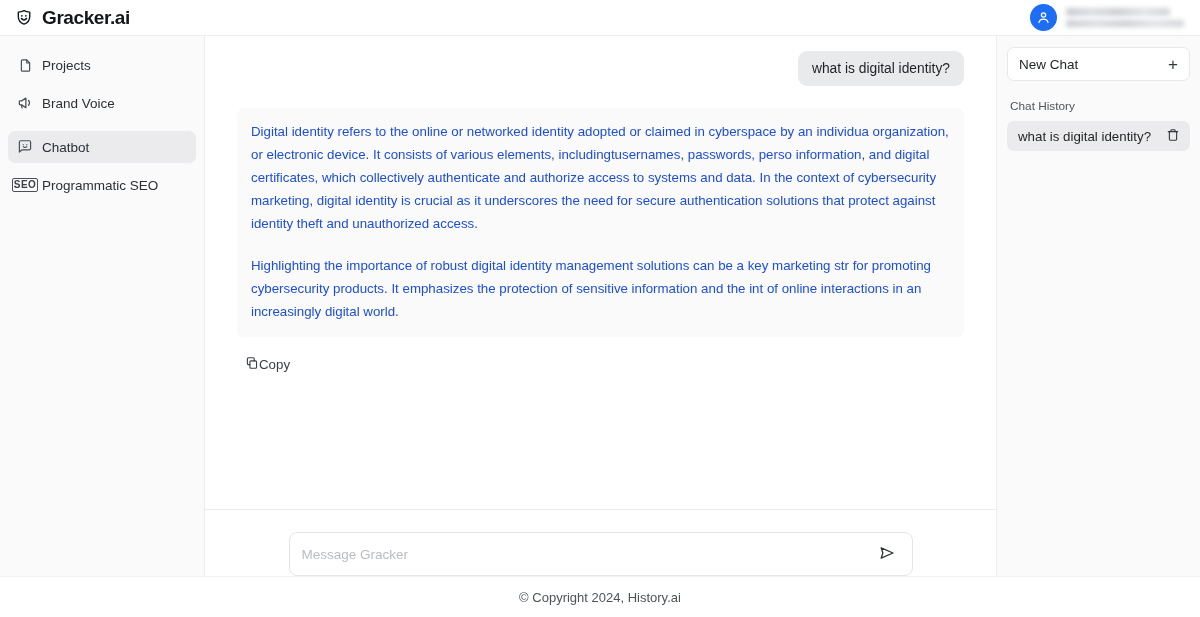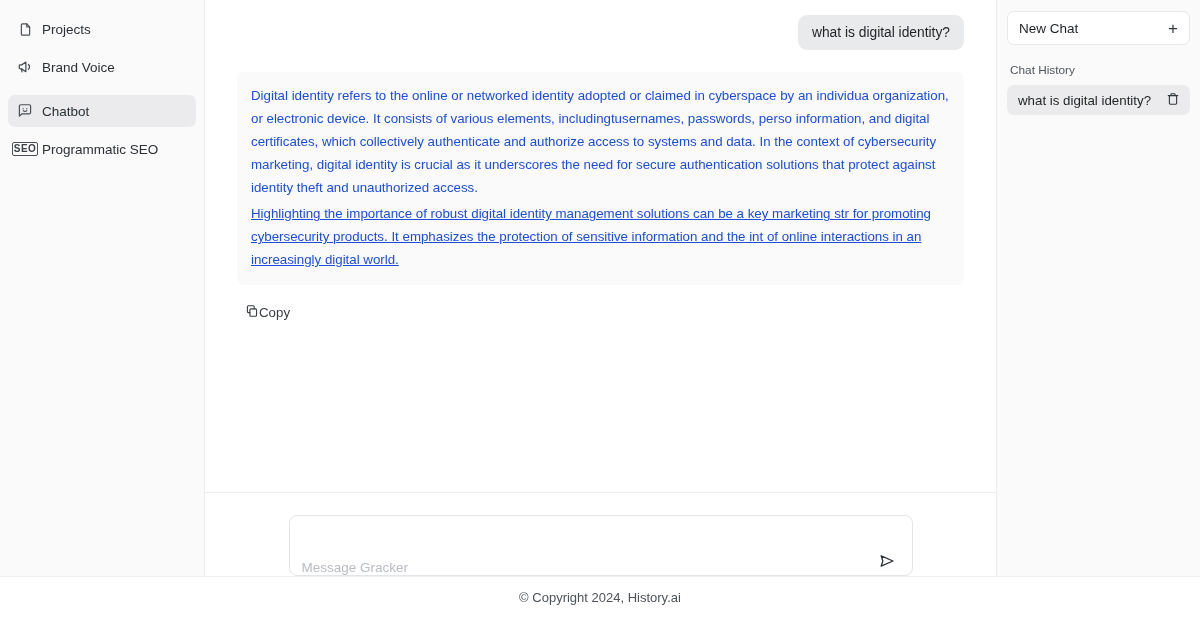--- a/index.html
+++ b/index.html
@@ -74,38 +74,38 @@
     border-radius: 9px; padding: 9px 14px;
     font-size: 13.8px; line-height: 1.25;
   }
   .bubble-assistant {
     margin-top: 22px;
     background: #fafafa;
     border-radius: 7px;
     padding: 12px 14px 14px 14px;
     font-size: 13.3px; line-height: 1.73; color: #1d4ed8;
   }
-  .bubble-assistant p + p { margin-top: 3px; text-decoration: underline; }
+  .bubble-assistant p + p { margin-top: 19px; }
 
   .msg-actions { display: flex; align-items: center; padding: 16px 0 0 4px; }
   .copy-btn {
     display: flex; align-items: center; gap: 0;
     font-size: 13.3px; color: #3a3f45; cursor: pointer;
     background: none; border: none; padding: 3px 4px; border-radius: 5px;
     font-family: inherit;
   }
 
   
   .composer-wrap { border-top: 1px solid #ececef; padding: 22px 0 0 0; }
   .composer {
     width: 624px; margin: 0 auto;
-    height: 61px;
+    height: 44px;
     border: 1px solid #e4e5e8; border-radius: 8px;
     background: #fff;
-    display: flex; align-items: flex-end;
+    display: flex; align-items: center;
     padding: 0 14px 0 12px;
   }
   .composer input {
     flex: 1; border: none; outline: none;
     font-size: 13.5px; font-family: inherit; color: #24272b;
     background: transparent;
   }
   .composer input::placeholder { color: #b9bcc1; }
   .send-btn { background: none; border: none; cursor: pointer; display: flex; align-items: center; padding: 2px; color: #2c3035; }
 
@@ -140,20 +140,46 @@
     font-size: 13px; color: #4e5359;
     background: #ffffff;
     border-top: 1px solid #f1f1f3;
   }
 </style>
 </head>
 <body>
 
 <div class="app">
 
+  <div class="topbar">
+    <div class="brand">
+      <span>
+        <svg class="brand-mark" viewBox="0 0 24 24" fill="none" stroke="#14171a" stroke-width="1.9" stroke-linecap="round" stroke-linejoin="round" aria-hidden="true">
+          <path d="M12 2.6c3 1.6 5.6 1.9 8 1.9v6.1c0 5.6-3.6 9.1-8 10.8-4.4-1.7-8-5.2-8-10.8V4.5c2.4 0 5-0.3 8-1.9z" transform="scale(0.86) translate(2 1.2)"></path>
+          <circle cx="9.4" cy="9.3" r="1.05" fill="#14171a" stroke="none"></circle>
+          <circle cx="14.2" cy="9.3" r="1.05" fill="#14171a" stroke="none"></circle>
+          <path d="M9 12.6c.8 1.1 1.9 1.7 3 1.7s2.2-.6 3-1.7"></path>
+        </svg>
+      </span>
+      <span class="brand-name">Gracker.ai</span>
+    </div>
+
+    <div class="user-box">
+      <span class="avatar">
+        <svg width="15" height="15" viewBox="0 0 24 24" fill="none" stroke="#ffffff" stroke-width="2" stroke-linecap="round" stroke-linejoin="round" aria-hidden="true">
+          <circle cx="12" cy="8" r="3.4"></circle>
+          <path d="M4.8 20c.6-3.6 3.6-5.6 7.2-5.6s6.6 2 7.2 5.6"></path>
+        </svg>
+      </span>
+      <span class="user-meta">
+        <span class="blur-line blur-name"></span>
+        <span class="blur-line blur-mail"></span>
+      </span>
+    </div>
+  </div>
 
   <div class="body">
 
     <nav class="sidebar">
 
       <div class="nav-item">
         <span class="nav-ico">
           <svg width="15" height="15" viewBox="0 0 24 24" fill="none" stroke="currentColor" stroke-width="1.9" stroke-linecap="round" stroke-linejoin="round" aria-hidden="true">
             <path d="M14 3H7a1.6 1.6 0 0 0-1.6 1.6v14.8A1.6 1.6 0 0 0 7 21h10a1.6 1.6 0 0 0 1.6-1.6V8z"></path>
             <path d="M14 3v5h4.6"></path>

